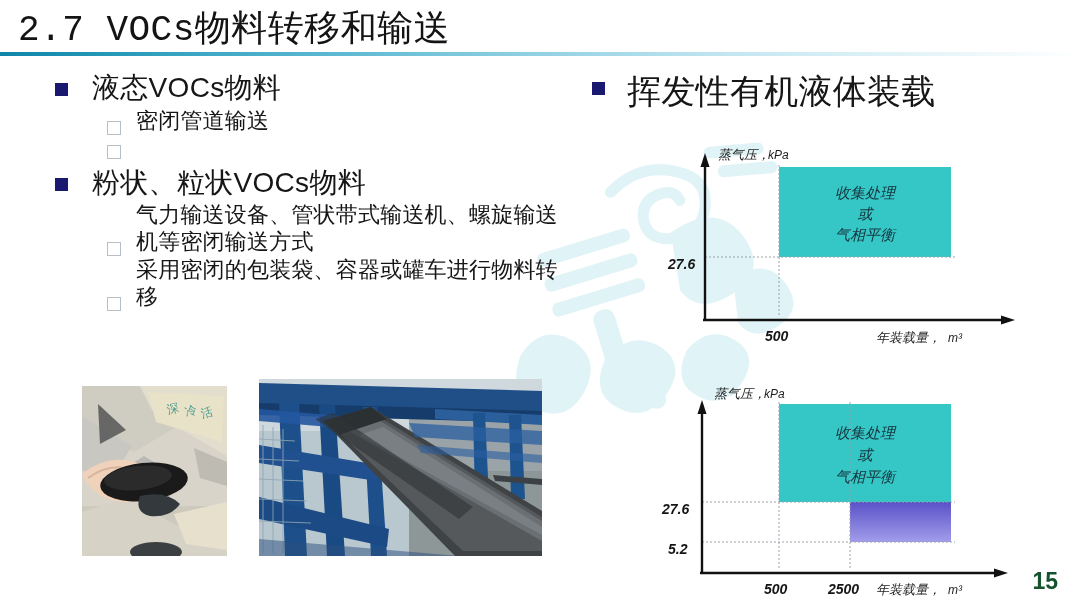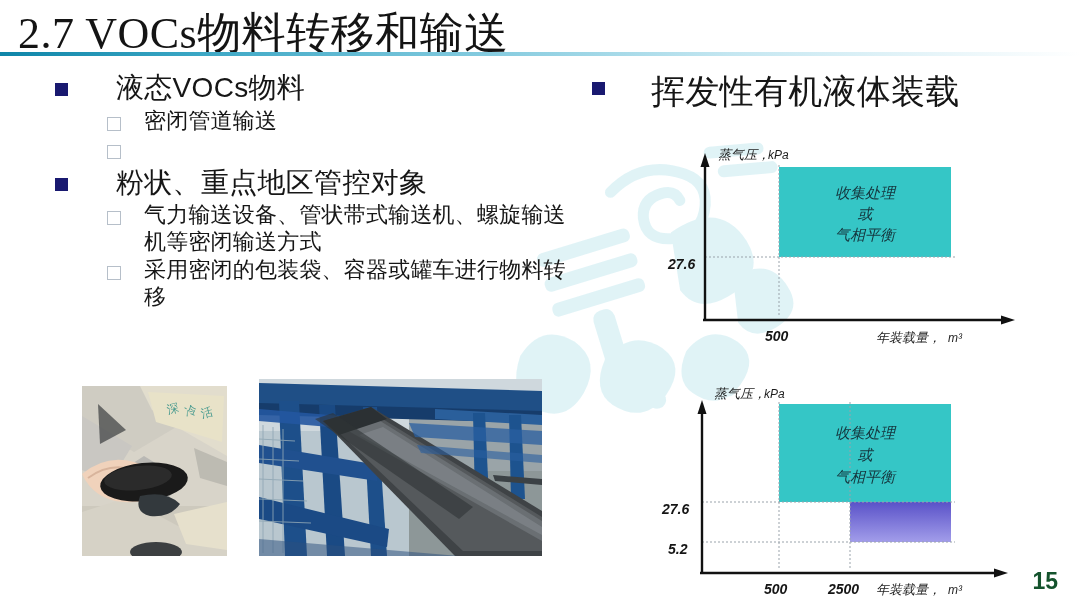--- a/index.html
+++ b/index.html
@@ -16,41 +16,41 @@
   .watermark{
     position:absolute;left:490px;top:130px;width:420px;height:300px;
     opacity:.30;pointer-events:none;z-index:0;
     transform:rotate(-17deg);
   }
   .wm-g{fill:#9bd9e4;}
 
   
   .title{
     position:absolute;left:18px;top:4px;
-    font-family:Liberation Serif, serif;
-    font-size:44px;color:#141414;letter-spacing:.5px;
+    font-family:Liberation Mono, monospace;
+    font-size:36px;color:#141414;letter-spacing:.5px;
     white-space:nowrap;z-index:3;
   }
   .title-rule{
     position:absolute;left:0px;top:52px;width:1080px;height:4px;z-index:3;
     background:linear-gradient(to right,#0e85a8 0%,#3aa6c4 18%,#7cc7dc 42%,#c5e7f1 68%,#ffffff 100%);
   }
 
   
   .col-left{position:absolute;left:55px;top:70px;width:520px;z-index:2;}
   .col-right{position:absolute;left:592px;top:70px;width:470px;z-index:2;}
 
-  .b1{display:flex;align-items:flex-start;margin-bottom:2px;gap:24px;}
+  .b1{display:flex;align-items:flex-start;margin-bottom:2px;}
   .b1 .mk{
     width:13px;height:13px;background:#191970;flex:0 0 auto;
     margin:13px 24px 0 0;
   }
   .b1 .tx{font-size:28px;color:#161616;line-height:1.28;letter-spacing:.3px;}
 
-  .b2{display:flex;align-items:flex-start;margin:1px 0 1px 52px;gap:8px;}
+  .b2{display:flex;align-items:flex-end;margin:1px 0 1px 52px;}
   .b2 .mk{
     width:12px;height:12px;border:1.6px solid #b6bfc9;background:#fff;
     flex:0 0 auto;margin:9px 15px 0 0;
   }
   .b2 .tx{font-size:22px;color:#161616;line-height:1.22;letter-spacing:.2px;}
 
   .col-right .b1 .mk{margin-top:12px;margin-right:22px;}
   .col-right .b1 .tx{font-size:34px;}
   .col-right .b2{margin-left:40px;}
   .col-right .b2 .tx{font-size:21px;}
@@ -114,21 +114,21 @@
       <span class="mk"></span>
       <span class="tx">密闭管道输送</span>
     </div>
 
     <div class="b2">
       <span class="mk"></span>
     </div>
 
     <div class="b1" style="margin-top:6px">
       <span class="mk"></span>
-      <span class="tx">粉状、重点地区管控对象</span>
+      <span class="tx">粉状、粒状VOCs物料</span>
     </div>
 
     <div class="b2">
       <span class="mk"></span>
       <span class="tx">气力输送设备、管状带式输送机、螺旋输送机等密闭输送方式</span>
     </div>
 
     <div class="b2">
       <span class="mk"></span>
       <span class="tx">采用密闭的包装袋、容器或罐车进行物料转移</span>

